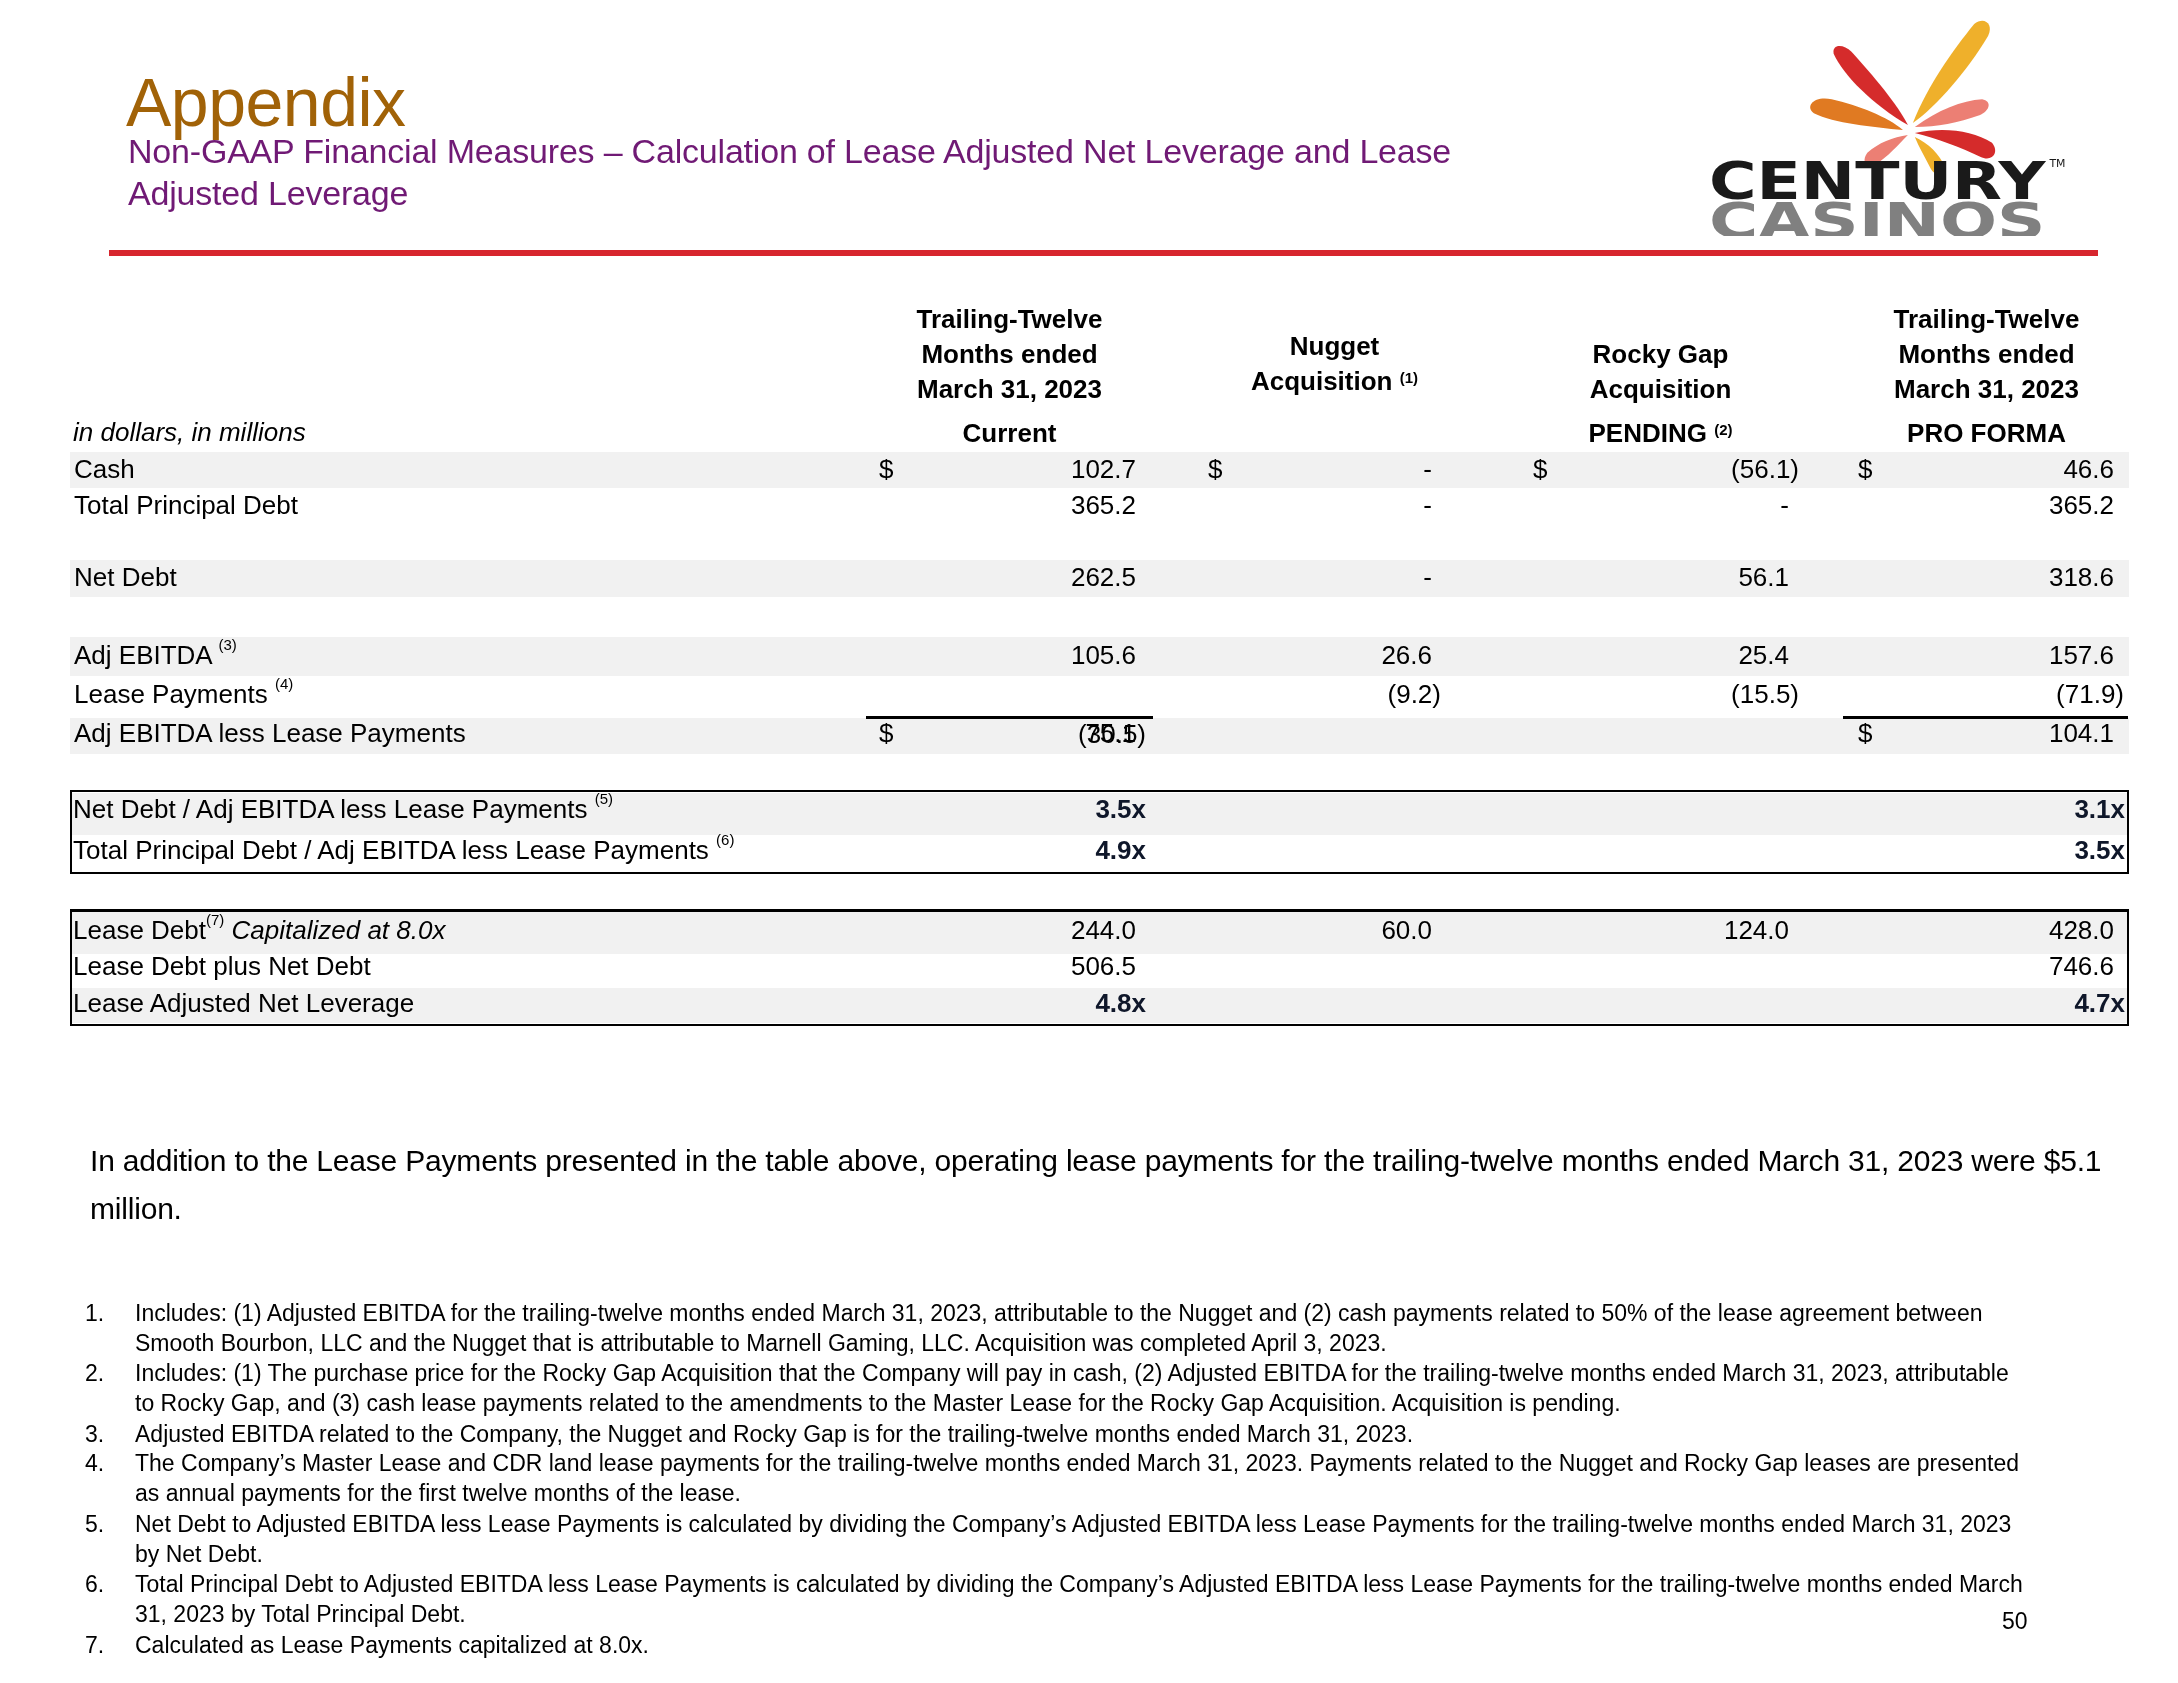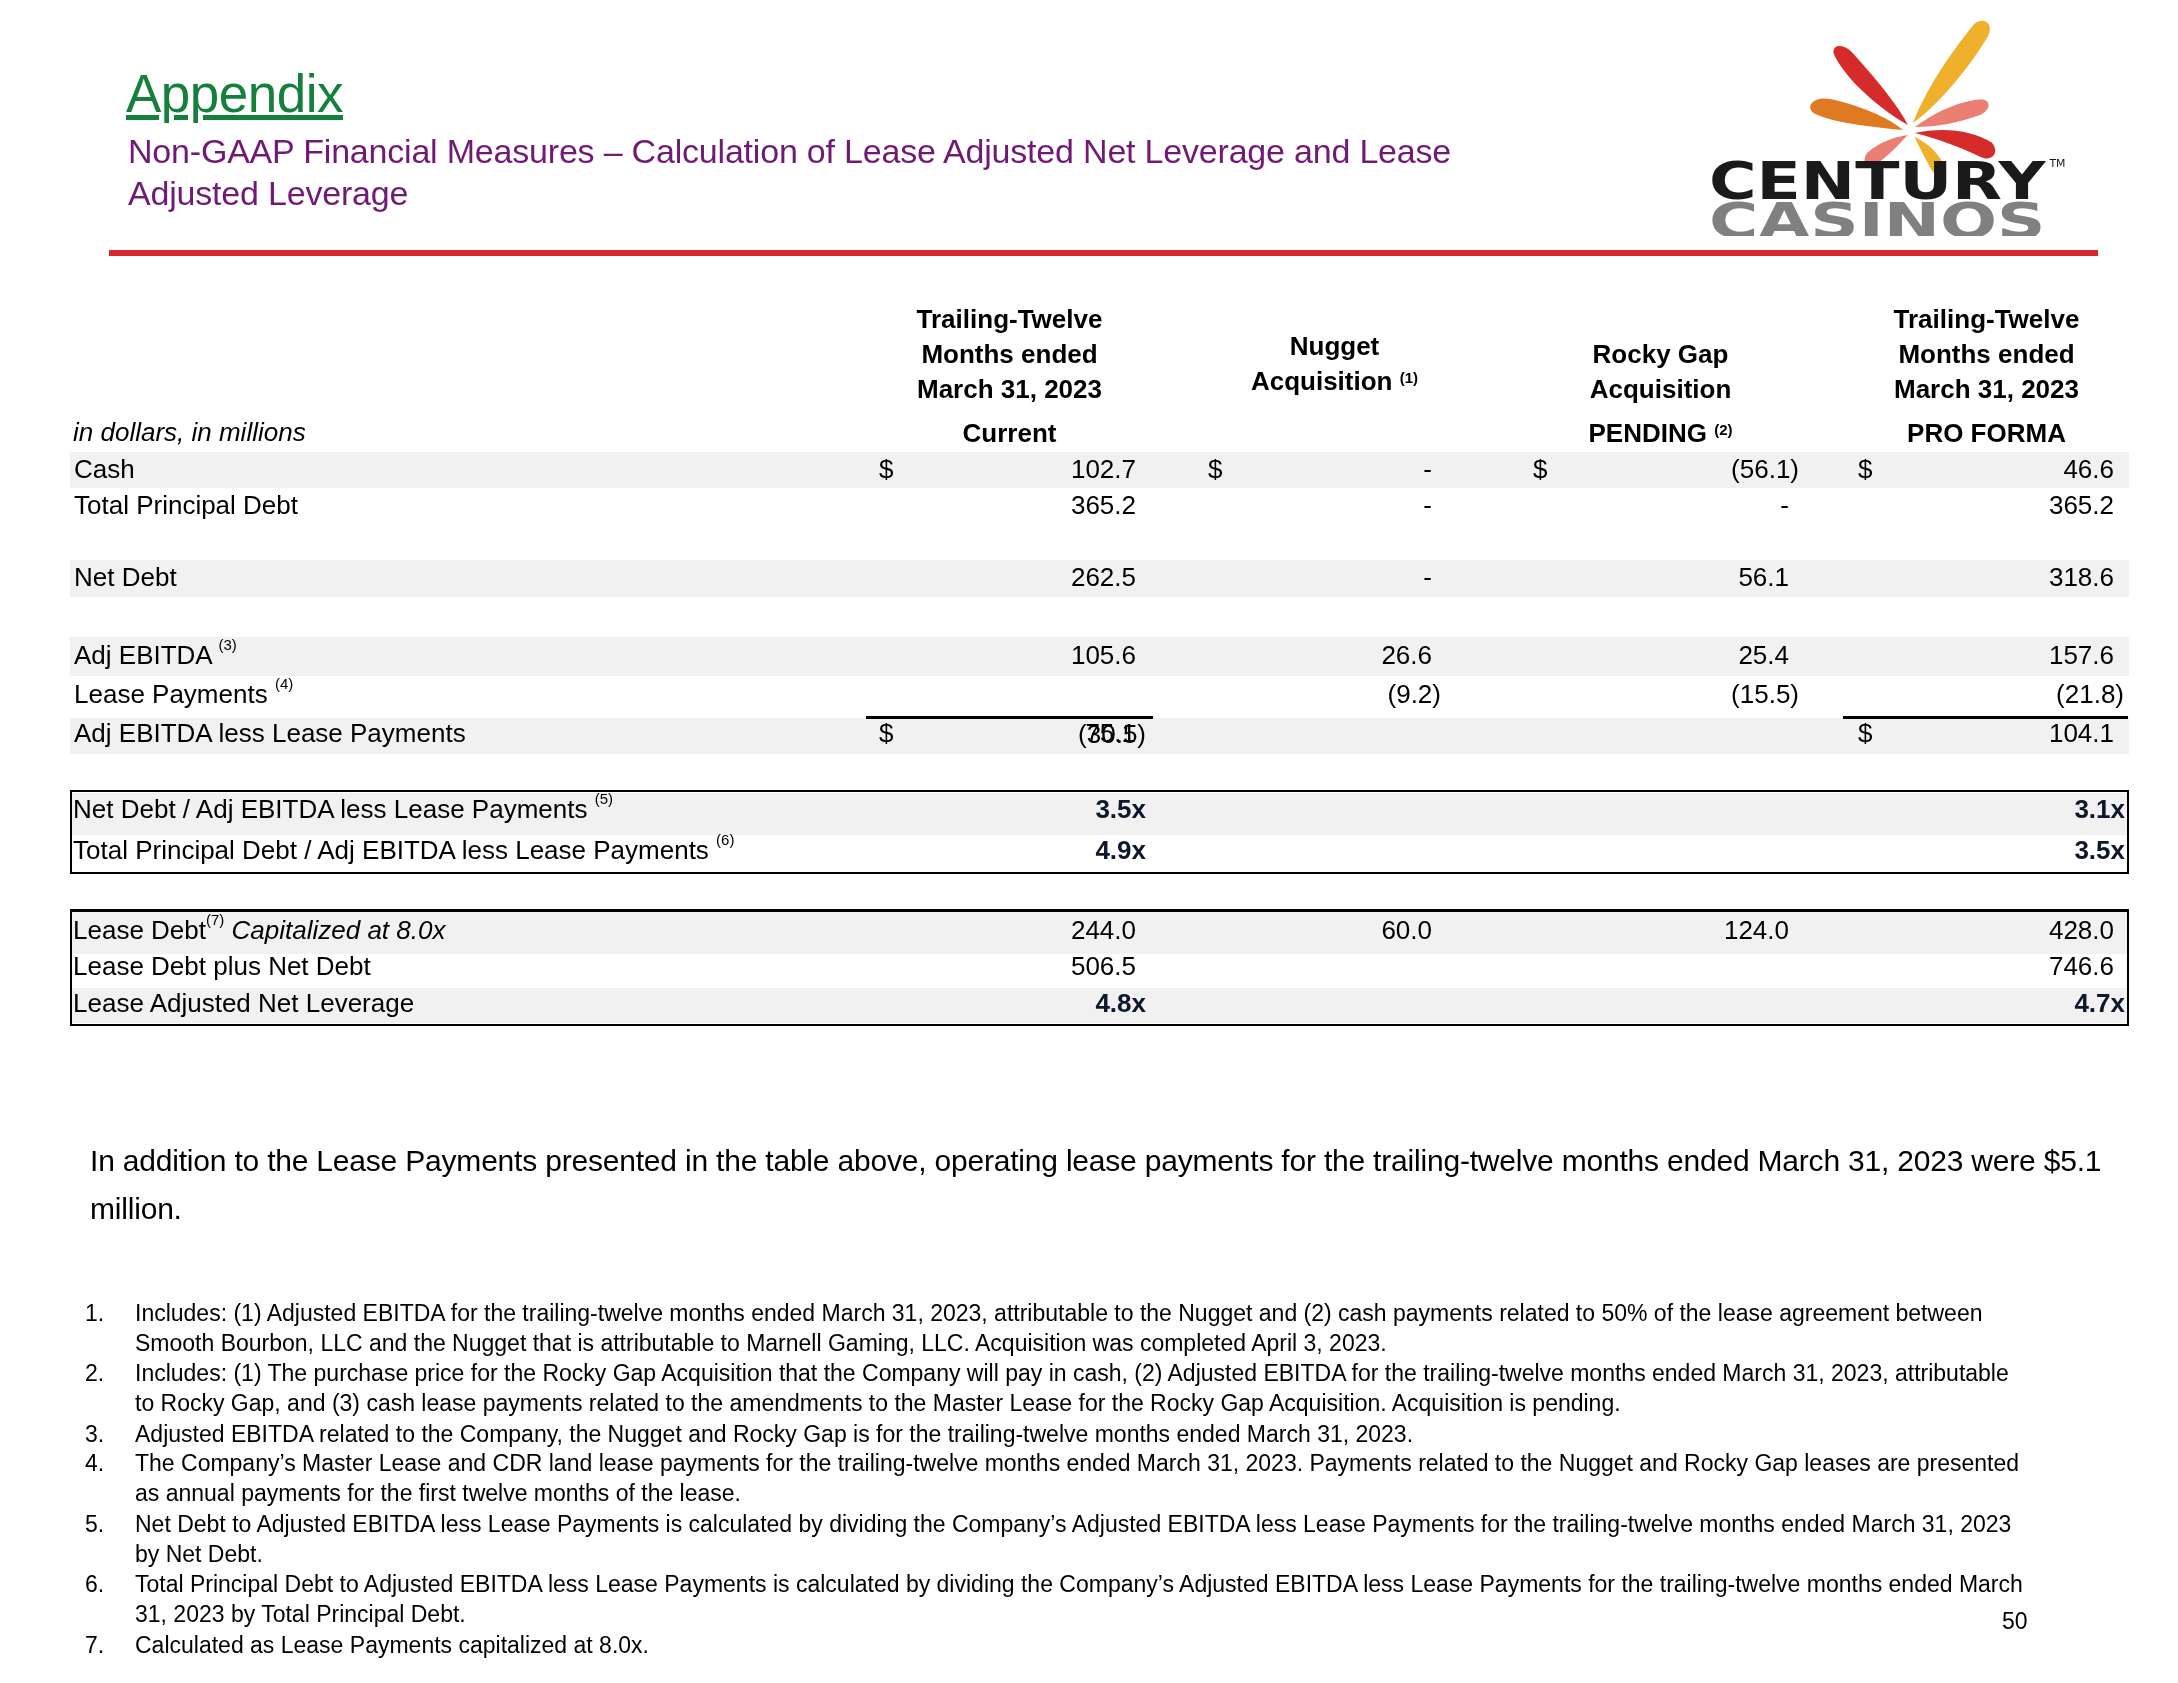--- a/index.html
+++ b/index.html
@@ -1,20 +1,20 @@
 <!DOCTYPE html>
 <html><head>
 <meta charset="utf-8">
 <style>
   * { margin:0; padding:0; box-sizing:border-box; }
   html, body { width:2178px; height:1683px; background:#ffffff; overflow:hidden; }
   body { position:relative; font-family:"Liberation Sans", sans-serif; color:#000; }
   .abs { position:absolute; white-space:nowrap; }
 
-  #title { left:126px; top:63px; font-size:53px; color:#15803d; letter-spacing:-0.5px;text-decoration:underline; }
+  #title { left:126px; top:63px; font-size:68px; color:#a16207; letter-spacing:-0.5px; }
   .subtitle { left:128px; font-size:34px; color:#701a75; letter-spacing:-0.2px; }
   #sub1 { top:132px; }
   #sub2 { top:174px; }
   #rule { left:109px; top:250px; width:1989px; height:6px; background:#d7262e; }
 
   #logo { left:1705px; top:16px; width:386px; height:220px; }
 
   .hdr { font-size:26px; font-weight:bold; text-align:center; width:317px; line-height:35px; }
   .units { left:73px; top:417px; font-size:26px; font-style:italic; }
   sup { font-size:15px; vertical-align:top; position:relative; top:-4px; }
@@ -113,21 +113,21 @@
     <div class="abs num " style="top:562px; right:64px;">318.6</div>
     <div class="abs lbl" style="top:640px;"><span>Adj EBITDA</span> <sup>(3)</sup></div>
     <div class="abs num " style="top:640px; right:1042px;">105.6</div>
     <div class="abs num " style="top:640px; right:746px;">26.6</div>
     <div class="abs num " style="top:640px; right:389px;">25.4</div>
     <div class="abs num " style="top:640px; right:64px;">157.6</div>
     <div class="abs lbl" style="top:679px;"><span>Lease Payments</span> <sup>(4)</sup></div>
     <div class="abs num " style="top:719px; right:1032px;">(30.5)</div>
     <div class="abs num " style="top:679px; right:737px;">(9.2)</div>
     <div class="abs num " style="top:679px; right:379px;">(15.5)</div>
-    <div class="abs num " style="top:679px; right:54px;">(21.8)</div>
+    <div class="abs num " style="top:679px; right:54px;">(71.9)</div>
     <div class="abs lbl" style="top:718px;"><span>Adj EBITDA less Lease Payments</span></div>
     <div class="abs dollar" style="top:718px; left:879px;">$</div>
     <div class="abs dollar" style="top:718px; left:1858px;">$</div>
     <div class="abs num " style="top:718px; right:1042px;">75.1</div>
     <div class="abs num " style="top:718px; right:64px;">104.1</div>
     <div class="abs lbl" style="top:794px; left:73px;"><span>Net Debt / Adj EBITDA less Lease Payments</span> <sup>(5)</sup></div>
     <div class="abs num red" style="top:794px; right:1032px;">3.5x</div>
     <div class="abs num red" style="top:794px; right:53px;">3.1x</div>
     <div class="abs lbl" style="top:835px; left:73px;"><span>Total Principal Debt / Adj EBITDA less Lease Payments</span> <sup>(6)</sup></div>
     <div class="abs num red" style="top:835px; right:1032px;">4.9x</div>

